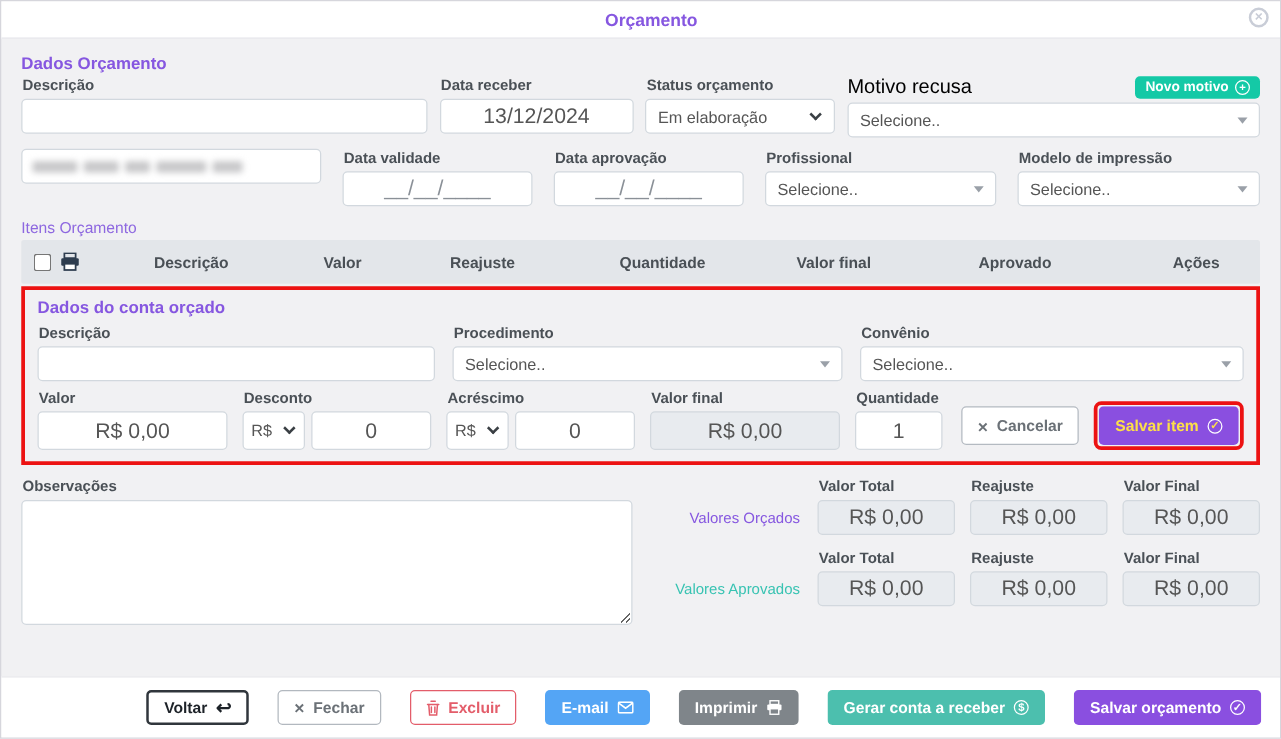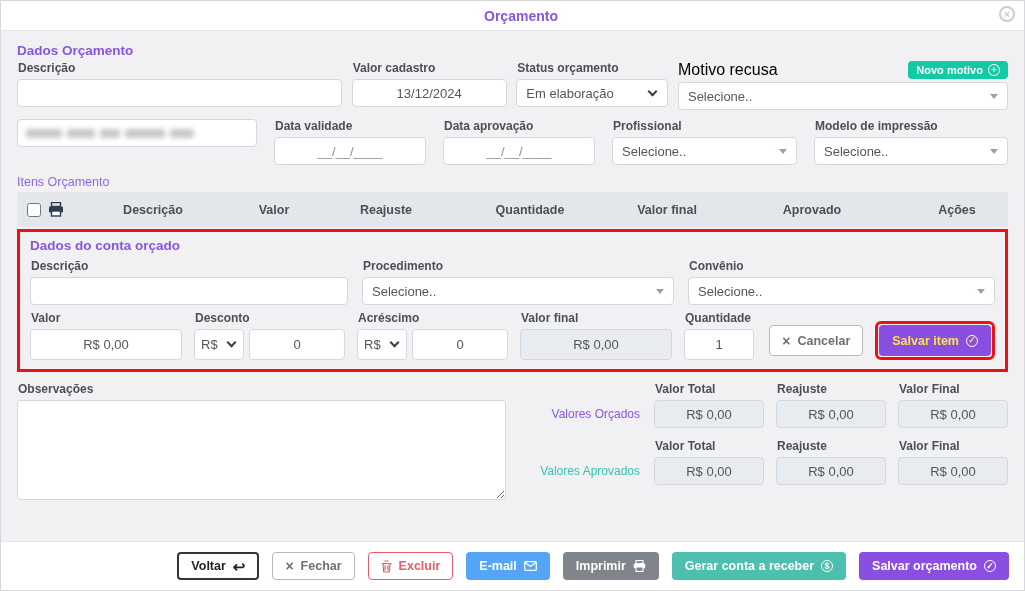--- a/index.html
+++ b/index.html
@@ -21,21 +21,21 @@
   .content { padding:6px 16px 0; }
 
   .sec-heading { color:#8657e0; font-weight:bold; font-size:13.5px; margin:6px 0 3px; }
   .sub-heading { color:#8e68e0; font-size:12.5px; margin:10px 0 3px; }
 
   .row { display:flex; justify-content:space-between; margin-bottom:9px; }
   .field { display:flex; flex-direction:column; }
   .field > label, .flabel { font-size:12px; font-weight:bold; color:#4a5056; margin:0 0 4px 1px; }
 
   .inp { height:28px; border:1px solid #d2d8de; border-radius:4px; background:#fff;
-         font-size:13px; color:#555; padding:0 8px; font-family:inherit; width:100%; }
+         font-size:17px; color:#555; padding:0 8px; font-family:inherit; width:100%; }
   .inp.center { text-align:center; }
   .inp.readonly { background:#e8ebef; }
   .inp::placeholder { color:#8a9097; }
 
   .selbox { height:28px; border:1px solid #d2d8de; border-radius:4px; background:#fff;
             display:flex; align-items:center; justify-content:space-between;
             padding:0 9px; font-size:13px; color:#555; cursor:pointer; }
   .caret { width:7px; height:7px; border-right:2px solid #3a3f44; border-bottom:2px solid #3a3f44;
            transform:rotate(45deg); margin:-4px 2px 0 8px; flex:none; }
   .tri { width:0; height:0; border-left:4.5px solid transparent; border-right:4.5px solid transparent;
@@ -90,21 +90,21 @@
   .val-row { display:flex; align-items:flex-end; justify-content:flex-end; margin-bottom:11px; }
   .val-heading { width:118px; text-align:right; font-size:12px; line-height:1.15;
                  margin:0 2px 6px 0; font-weight:500; }
   .val-heading.purple { color:#8657e0; }
   .val-heading.teal   { color:#38c3b2; }
   .val-field { width:110px; margin-left:12px; display:flex; flex-direction:column; }
 
   
   .footer { position:absolute; left:0; right:0; bottom:0; height:49px; background:#fff;
             border-top:1px solid #e6e6ea; display:flex; align-items:center;
-            justify-content:flex-end; gap:13px; padding-right:15px; }
+            justify-content:flex-end; gap:23px; padding-right:15px; }
   .btn-voltar   { border:2px solid #30363c; color:#1d2228; }
   .btn-fechar   { border:1px solid #b2b8bf; color:#6b7177; }
   .btn-excluir  { border:1px solid #e35d6a; color:#e35d6a; }
   .btn-email    { background:#54a5f5; color:#fff; }
   .btn-imprimir { background:#7f858a; color:#fff; }
   .btn-gerar    { background:#4cbfae; color:#fff; }
   .btn-salvarorc{ background:#8a4fe0; color:#fff; }
   .xmark { font-size:14px; line-height:1; font-weight:bold; }
   .backarrow { font-size:15px; line-height:1; }
 
@@ -124,21 +124,21 @@
   <div class="content">
 
     <div class="sec-heading">Dados Orçamento</div>
 
     <div class="row">
       <div class="field" style="width:325px">
         <label>Descrição</label>
         <input class="inp" type="text" style="">
       </div>
       <div class="field" style="width:155px">
-        <label>Valor cadastro</label>
+        <label>Data receber</label>
         <input class="inp center" type="text" value="13/12/2024" style="">
       </div>
       <div class="field" style="width:152px">
         <label>Status orçamento</label>
         <div class="selbox">
           <span>Em elaboração</span>
           <span class="caret"></span>
         </div>
       </div>
       <div class="field" style="width:330px">

